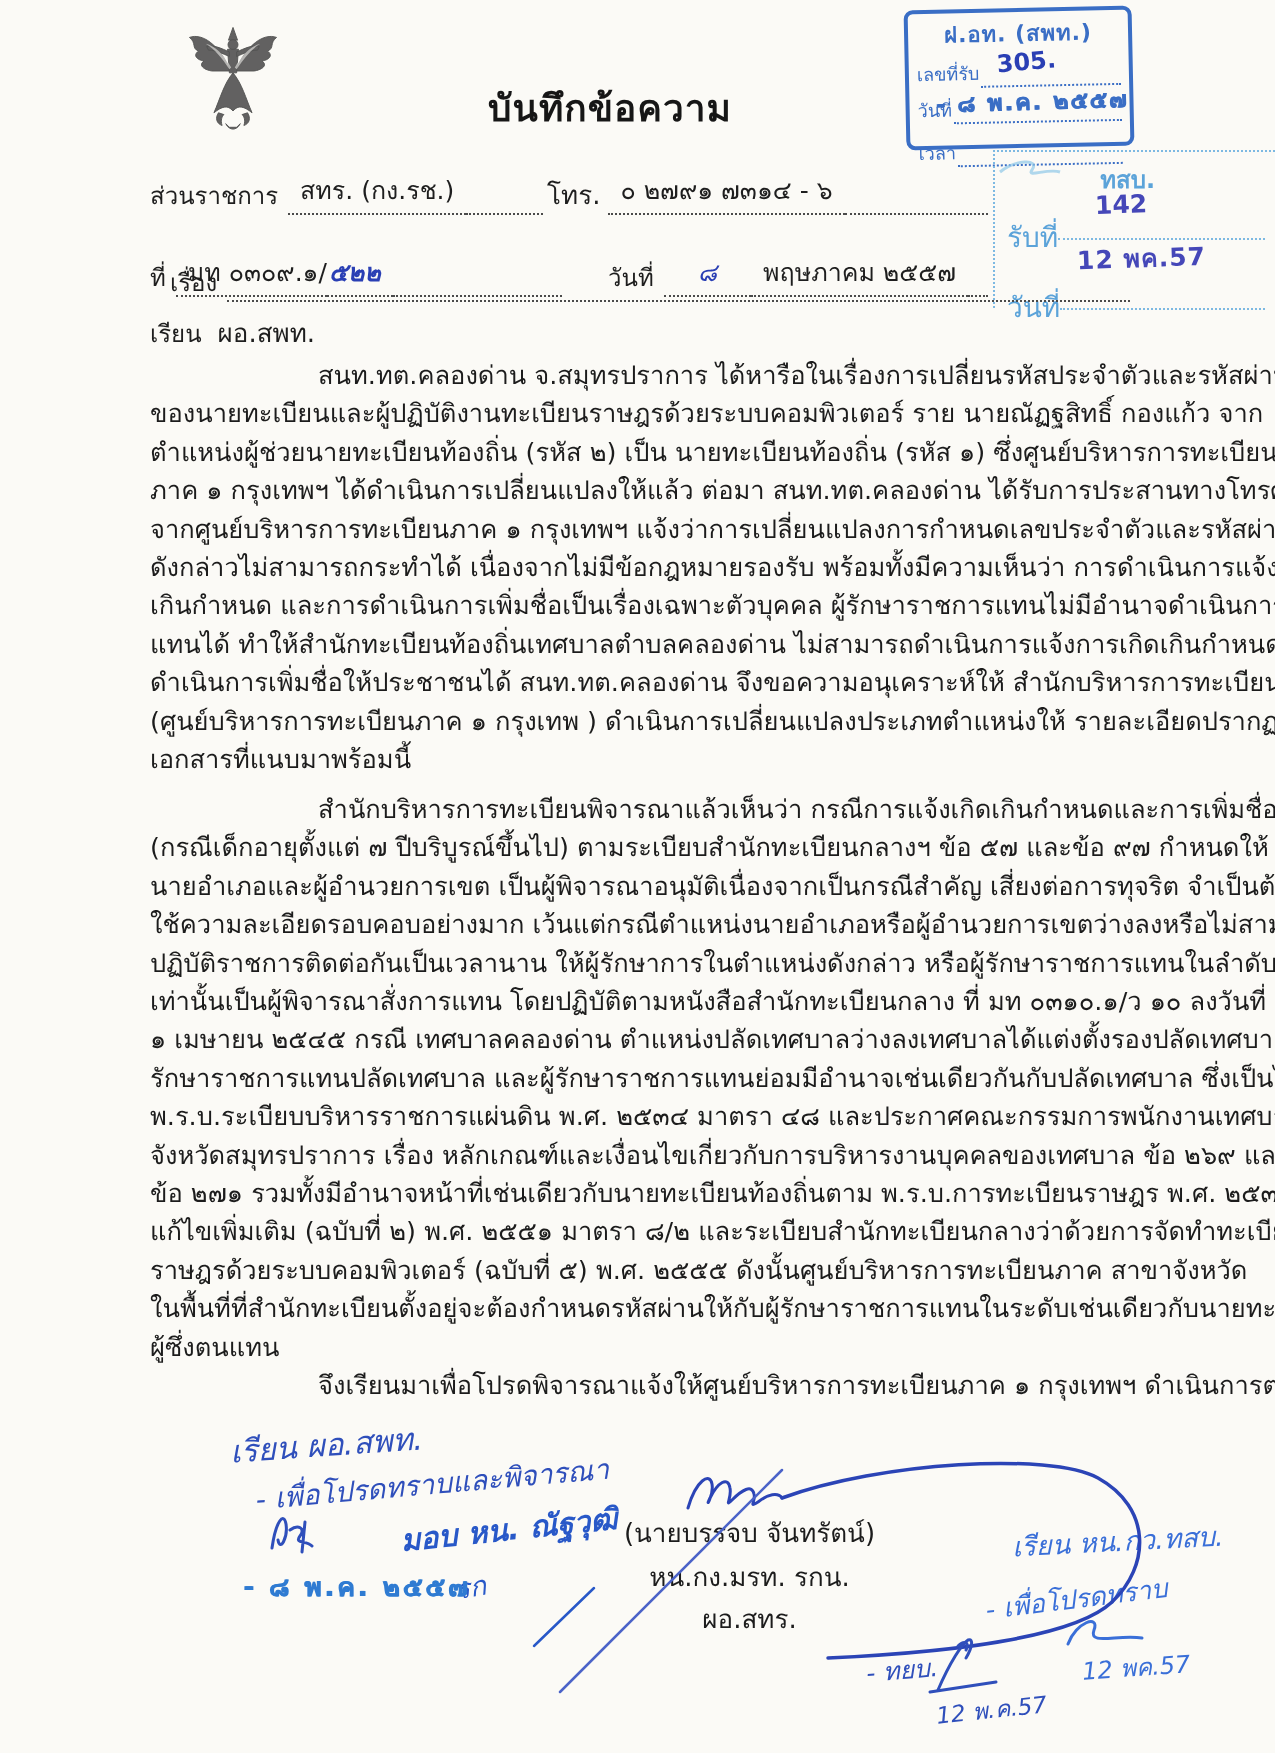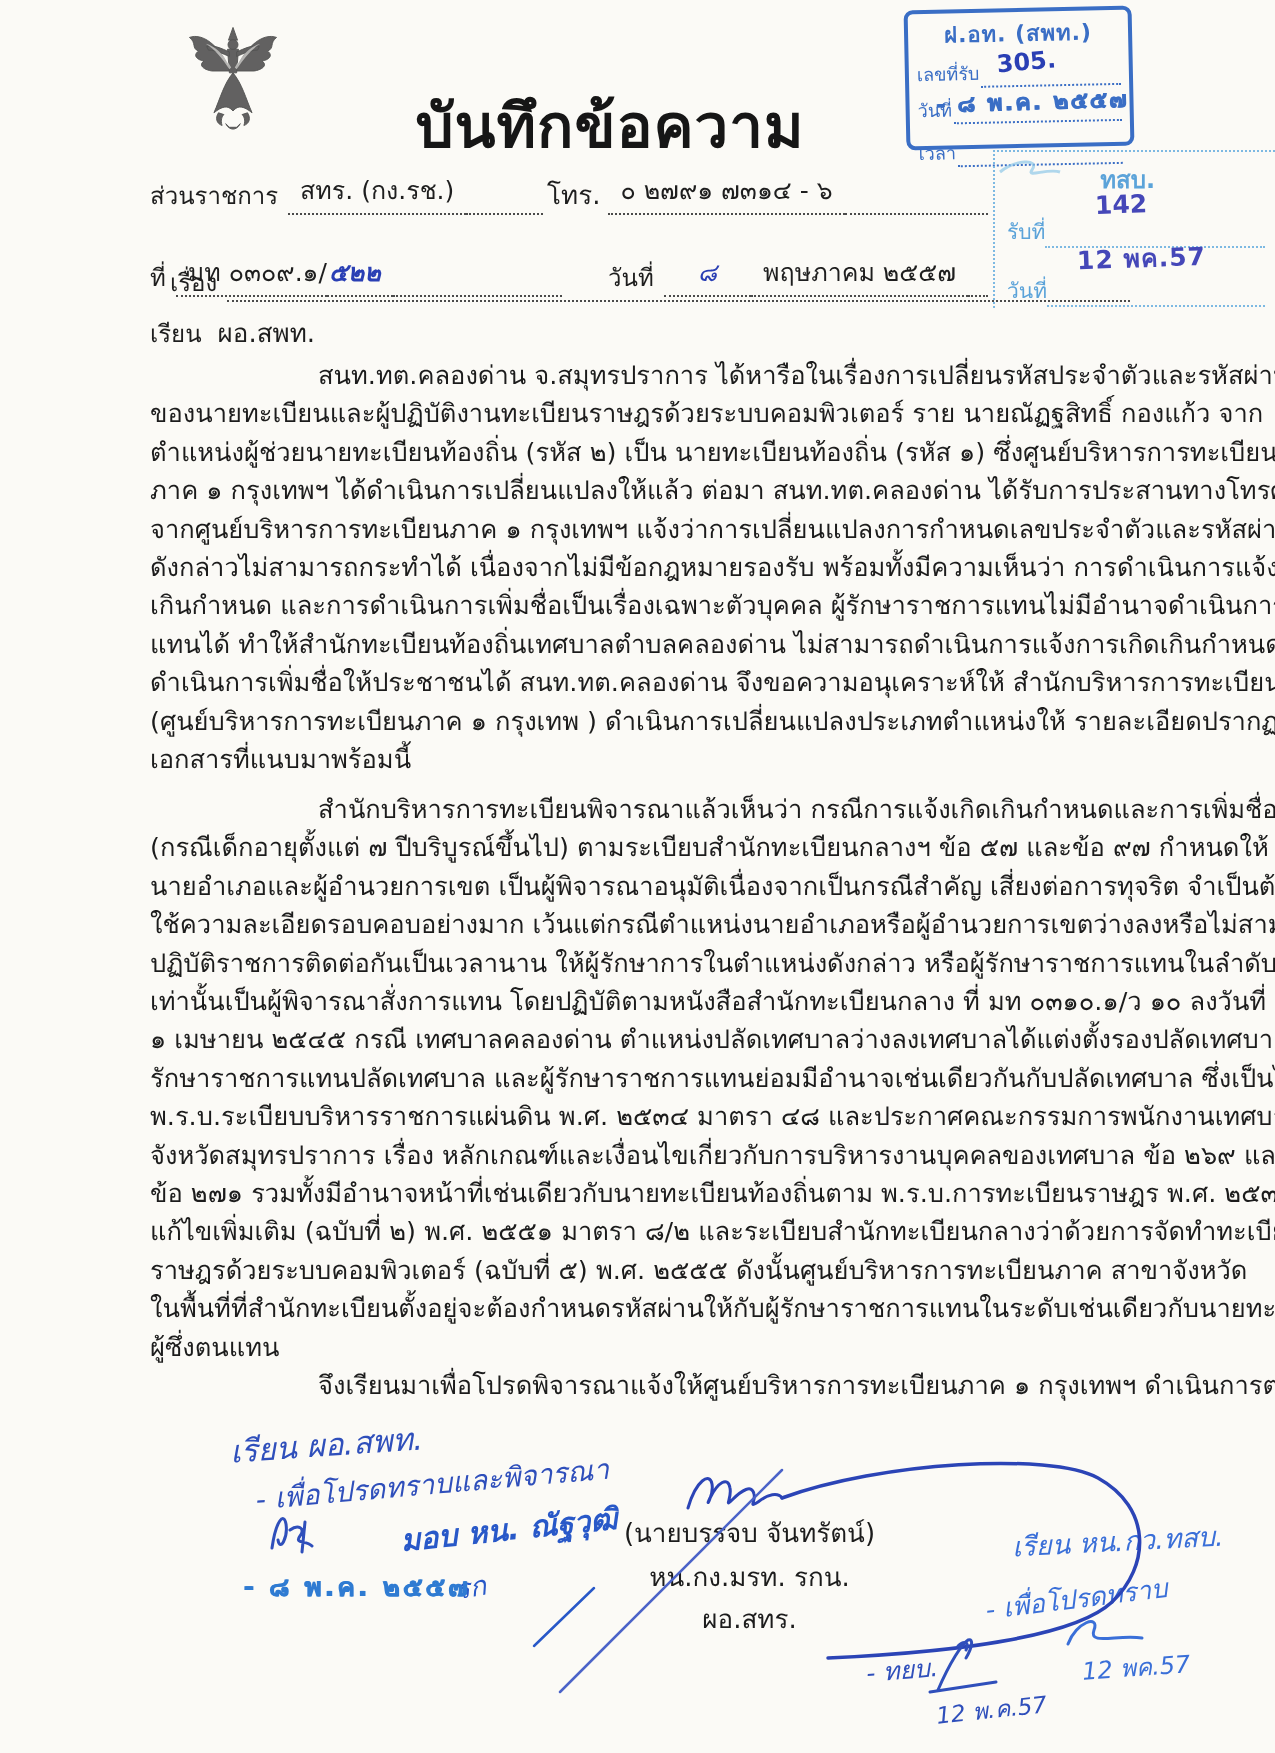--- a/index.html
+++ b/index.html
@@ -4,21 +4,21 @@
 <style>
   html,body{margin:0;padding:0;background:#e8e6e0;}
   .page{
     position:relative;width:1275px;height:1753px;margin:0 auto;
     background:#fbfaf6;overflow:hidden;
     font-family:"DejaVu Sans","Liberation Sans",sans-serif;
     color:#1e1e1e;
   }
   .abs{position:absolute;}
   .doc-title{left:0;top:78px;width:1220px;text-align:center;
-    font-size:60px;font-weight:bold;letter-spacing:1px;color:#161616;}
+    font-size:37px;font-weight:bold;letter-spacing:1px;color:#161616;}
   
   .hrow{display:flex;align-items:flex-end;font-size:25px;}
   .lbl{font-weight:normal;font-size:24px;white-space:nowrap;margin-right:10px;}
   .lbl2{font-size:26px;white-space:nowrap;margin:0 8px 0 4px;}
   .on-dots{border-bottom:2px dotted #4a4a4a;padding:0 12px 3px;white-space:nowrap;}
   .leader{flex:1;border-bottom:2px dotted #4a4a4a;min-width:20px;height:4px;}
   .fieldflex{display:flex;align-items:flex-end;}
   
   .para{left:150px;width:968px;font-size:25.5px;line-height:38.4px;color:#1c1c1c;}
   .para .line{white-space:nowrap;}
@@ -30,21 +30,21 @@
   .srow{display:flex;align-items:flex-end;font-size:18px;margin-top:7px;}
   .srow .sl{white-space:nowrap;margin-right:2px;}
   .sleader{flex:1;border-bottom:2px dotted #3a6ec5;height:3px;}
   .hw-305{position:absolute;left:88px;top:36px;font-size:24px;color:#2a3fb4;transform:rotate(-4deg);font-weight:bold;}
   .stamp-date-in{position:absolute;left:26px;top:72px;font-size:23px;font-weight:bold;
     letter-spacing:2px;color:#3a6ec5;text-shadow:1px 0 #3a6ec5;white-space:nowrap;transform:rotate(-.5deg);}
   
   .recv{left:993px;top:150px;width:282px;height:158px;border-left:2px dotted #7db9e2;
     border-top:2px dotted #7db9e2;color:#5ba3d9;box-sizing:border-box;padding:8px 10px 0 12px;}
   .recv .unit{font-size:24px;font-weight:bold;text-align:right;padding-right:110px;}
-  .rrow{display:flex;align-items:flex-end;font-size:21px;margin-top:16px;}
+  .rrow{display:flex;align-items:center;font-size:28px;margin-top:16px;}
   .rleader{flex:1;border-bottom:2px dotted #7db9e2;height:3px;}
   .rv{position:absolute;color:#4547b8;font-size:25px;font-weight:bold;transform:rotate(-2deg);}
   .rv1{left:100px;top:38px;}
   .rv2{left:82px;top:86px;letter-spacing:1px;}
   
   .hw{position:absolute;color:#2f4fbb;white-space:nowrap;font-style:italic;}
   .stampdate{position:absolute;color:#2f7bd2;font-weight:bold;letter-spacing:3px;
     font-size:26px;text-shadow:1px 0 #2f7bd2;white-space:nowrap;}
   .nameblk{left:597px;width:305px;text-align:center;font-size:26px;color:#1c1c1c;white-space:nowrap;}
   svg.overlay{position:absolute;left:0;top:0;pointer-events:none;}

